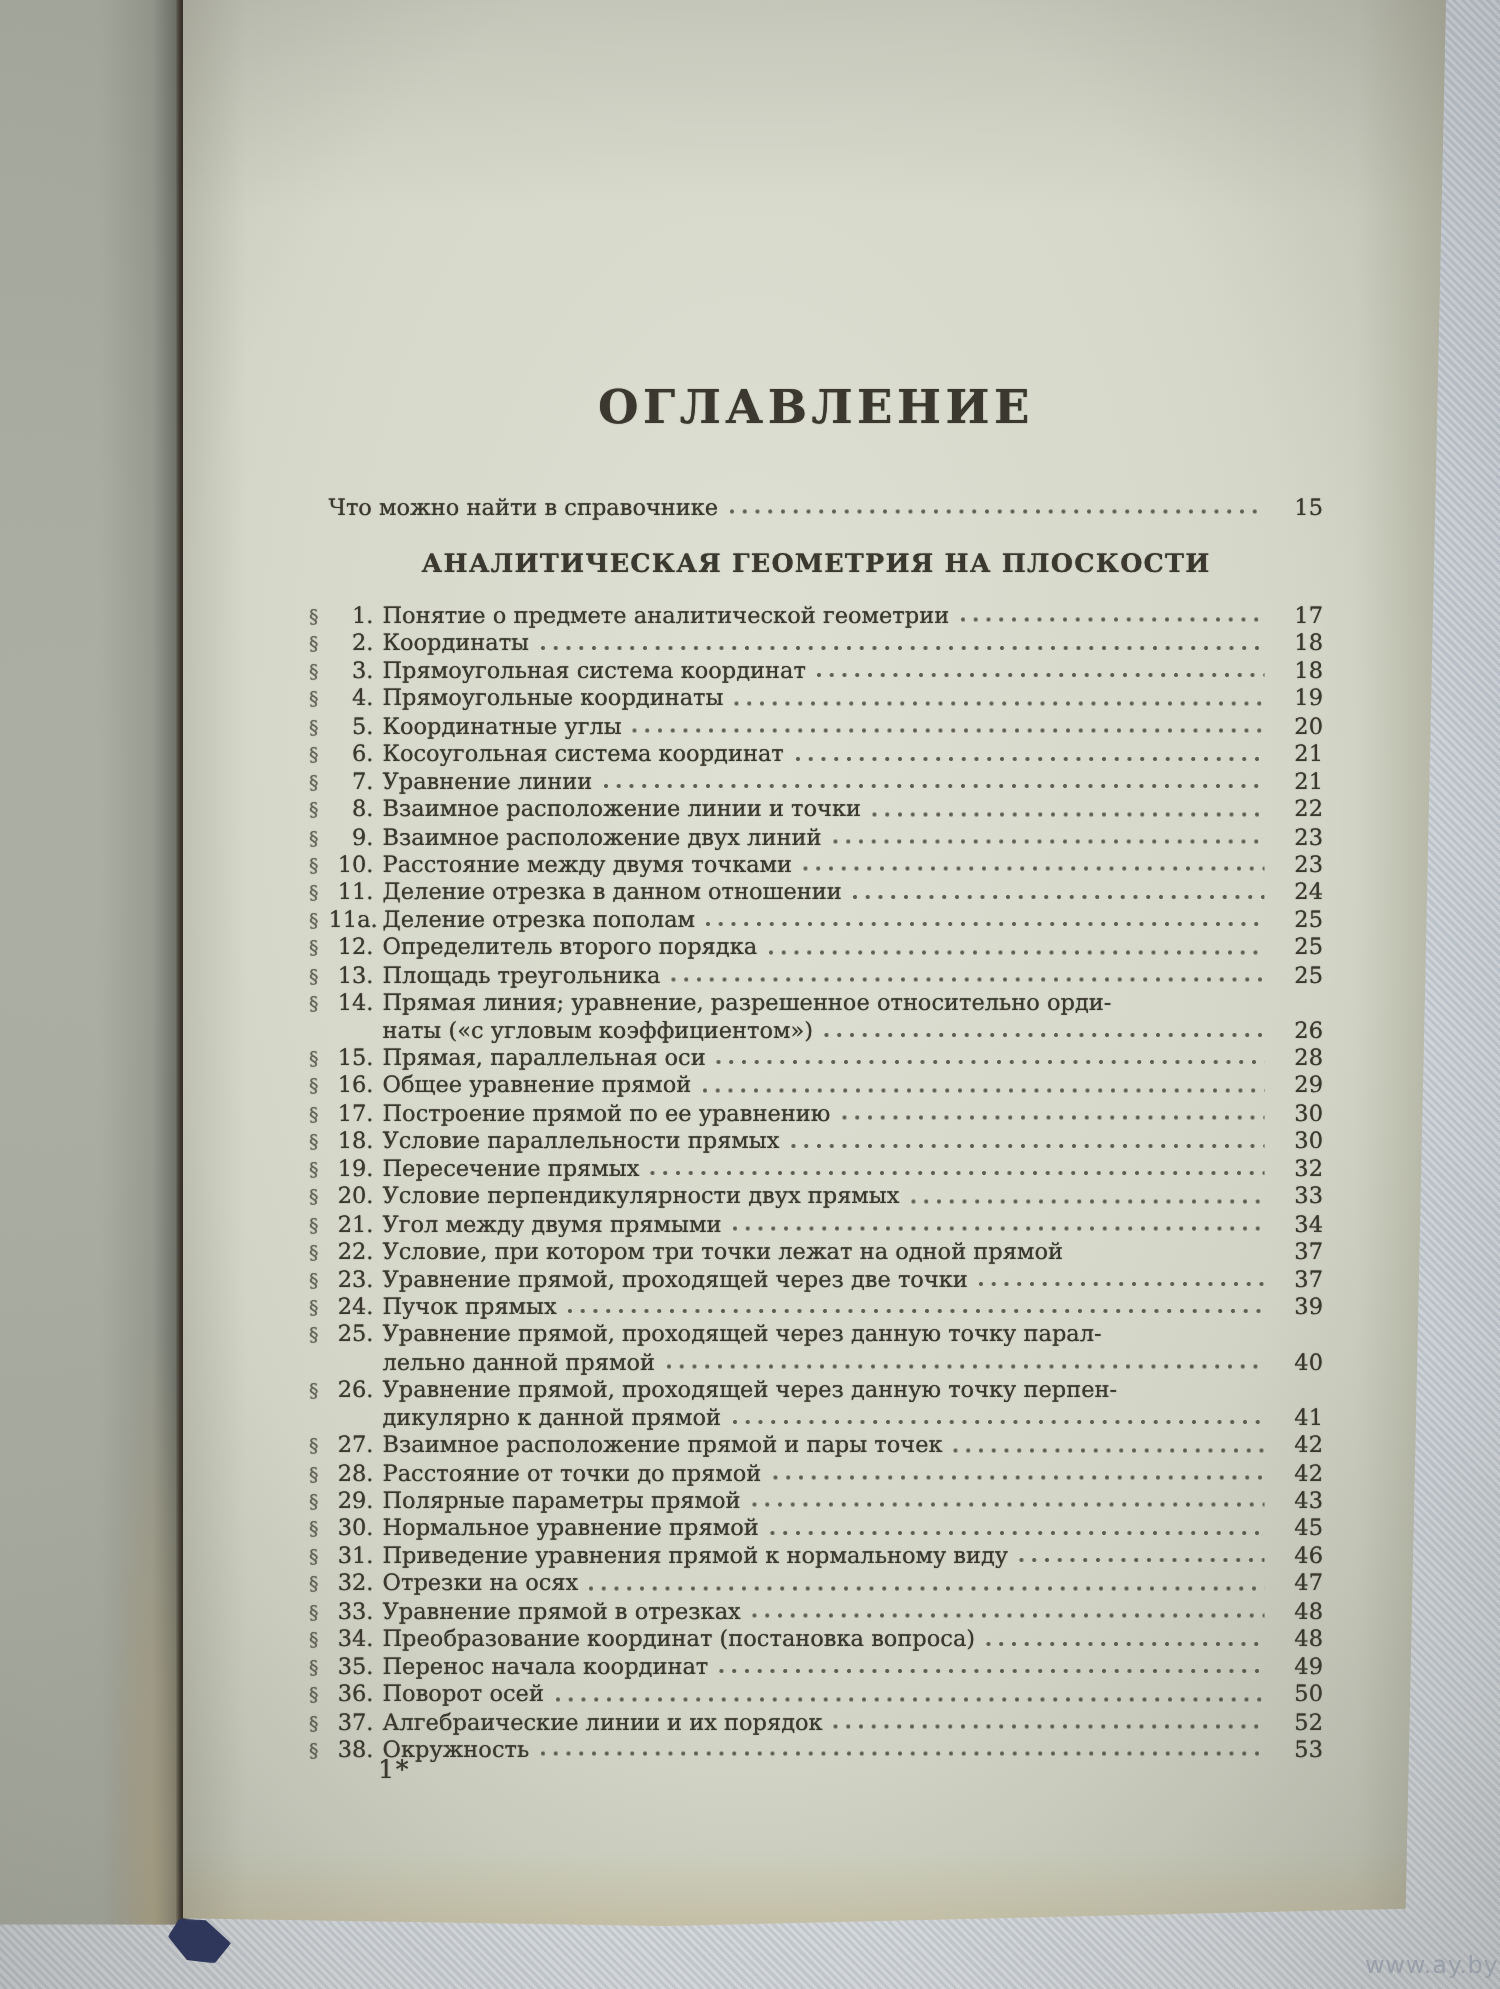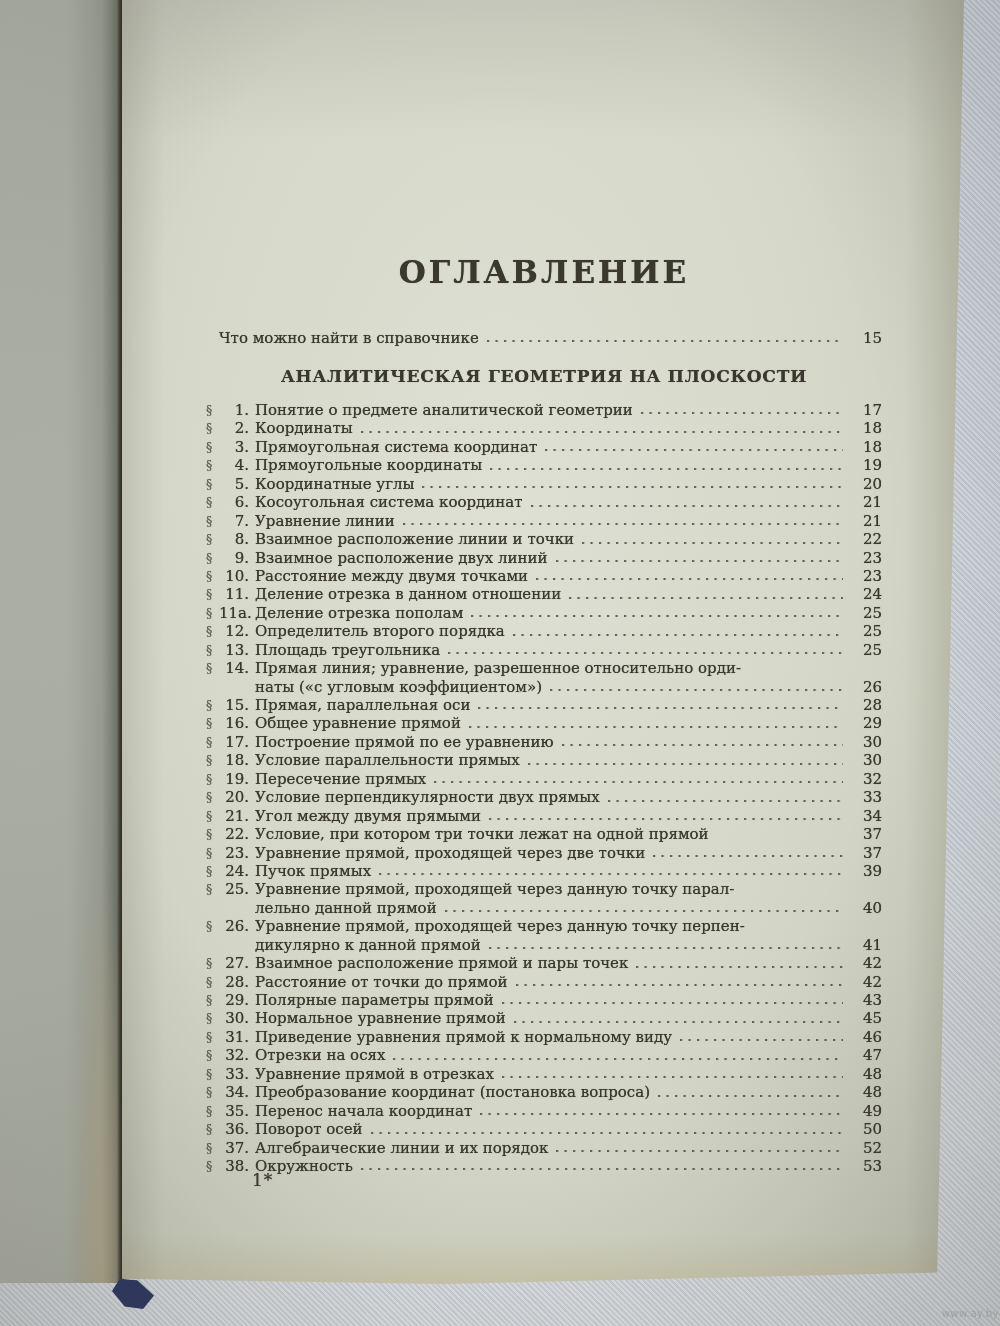--- a/index.html
+++ b/index.html
@@ -76,21 +76,21 @@
     background-image:radial-gradient(circle at 2px 6px,rgba(68,64,54,.8) 1.15px,transparent 1.55px);
     background-size:8.5px 10px;background-repeat:repeat-x;
   }
   .leader.hidden{background:none;}
   .epage{width:34px;flex:none;text-align:right;}
   .footer-mark{position:absolute;top:1170px;left:46px;font-size:17px;letter-spacing:1px;}
   
   .watermark{
     position:absolute;right:1px;bottom:7px;
     font-family:"DejaVu Sans","Liberation Sans",sans-serif;
-    font-size:10px;color:#989fa8;letter-spacing:.5px;
+    font-size:16px;color:#989fa8;letter-spacing:.5px;
   }
 </style>
 </head>
 <body>
 
 <div class="fabric"></div>
 <div class="left-page"></div>
 <div class="gutter"></div>
 
 <div class="page">

